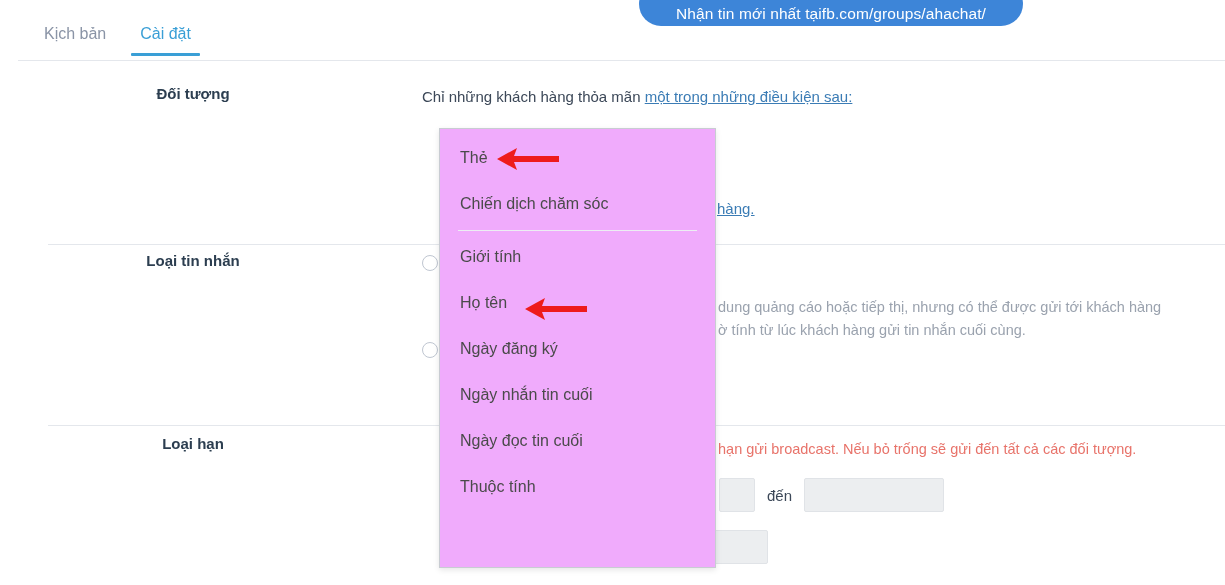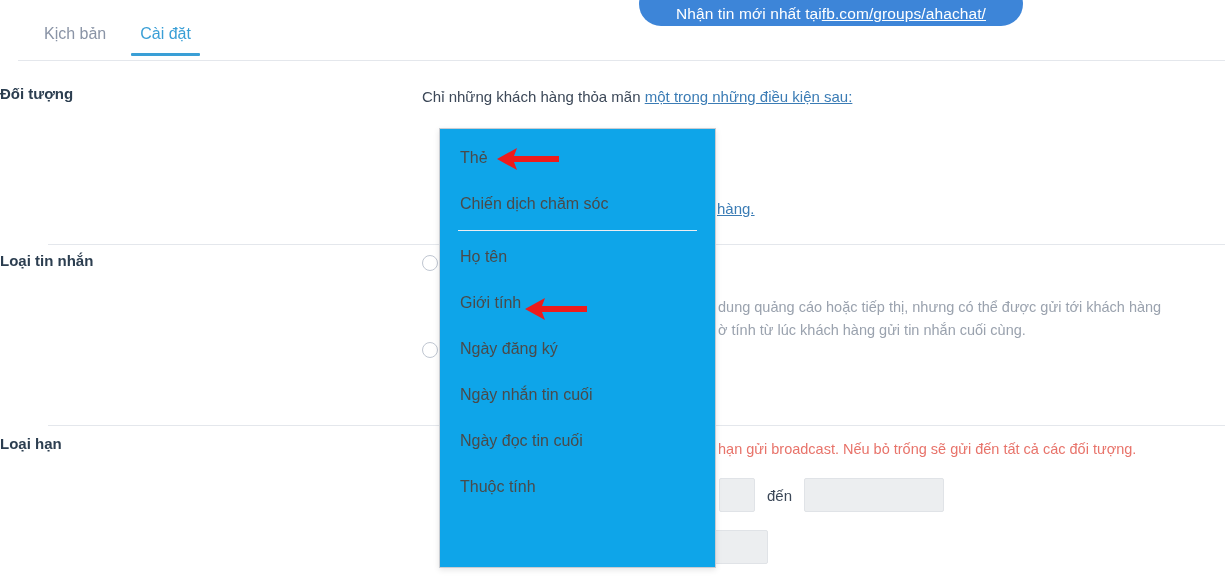--- a/index.html
+++ b/index.html
@@ -33,21 +33,20 @@
     display: flex;
     align-items: flex-end;
     justify-content: center;
     padding-bottom: 3px;
     white-space: nowrap;
     letter-spacing: 0.1px;
   }
   #promo-banner .promo-text { color: #ffffff; text-align: right; }
   #promo-banner .promo-link {
     color: #ffffff;
-    text-decoration: underline;
     margin-left: 0;
   }
 
   
   #tab-bar {
     position: absolute;
     left: 0;
     top: 18px;
     width: 1051px;
     height: 43px;
@@ -86,21 +85,21 @@
   
   .form-row {
     position: absolute;
     left: 0;
     width: 1225px;
     display: flex;
     align-items: flex-start;
   }
   .row-label {
     width: 404px;
-    text-align: left;
+    text-align: center;
     padding-right: 18px;
     font-weight: bold;
     font-size: 15px;
     color: #2c3e50;
     flex: none;
     white-space: nowrap;
   }
   .row-body {
     flex: 1;
     padding-left: 18px;
@@ -178,21 +177,21 @@
     border-radius: 2px;
   }
 
   
   #attribute-dropdown {
     position: absolute;
     left: 439px;
     top: 128px;
     width: 277px;
     height: 440px;
-    background: #0ea5e9;
+    background: #f0abfc;
     border: 1px solid #c8ccd2;
     box-shadow: 0 2px 6px rgba(0,0,0,0.10);
     z-index: 40;
     padding-top: 6px;
   }
   .dd-item {
     height: 46px;
     display: flex;
     align-items: center;
     padding-left: 20px;
@@ -279,22 +278,22 @@
   <span class="den-label">đến</span>
   <div class="txt-input" value=""></div>
 </div>
 
 <div id="bottom-input" value=""></div>
 
 <div id="attribute-dropdown">
   <div class="dd-item">Thẻ</div>
   <div class="dd-item">Chiến dịch chăm sóc</div>
   <div class="dd-divider"></div>
+  <div class="dd-item">Giới tính</div>
   <div class="dd-item">Họ tên</div>
-  <div class="dd-item">Giới tính</div>
   <div class="dd-item">Ngày đăng ký</div>
   <div class="dd-item">Ngày nhắn tin cuối</div>
   <div class="dd-item">Ngày đọc tin cuối</div>
   <div class="dd-item">Thuộc tính</div>
 </div>
 
 <svg class="red-arrow" id="arrow-the" width="64" height="28" viewBox="0 0 64 28">
   <polygon points="0,14 20,3 17,11 62,11 62,17 17,17 20,25" fill="#ee1b1b"></polygon>
 </svg>
 

